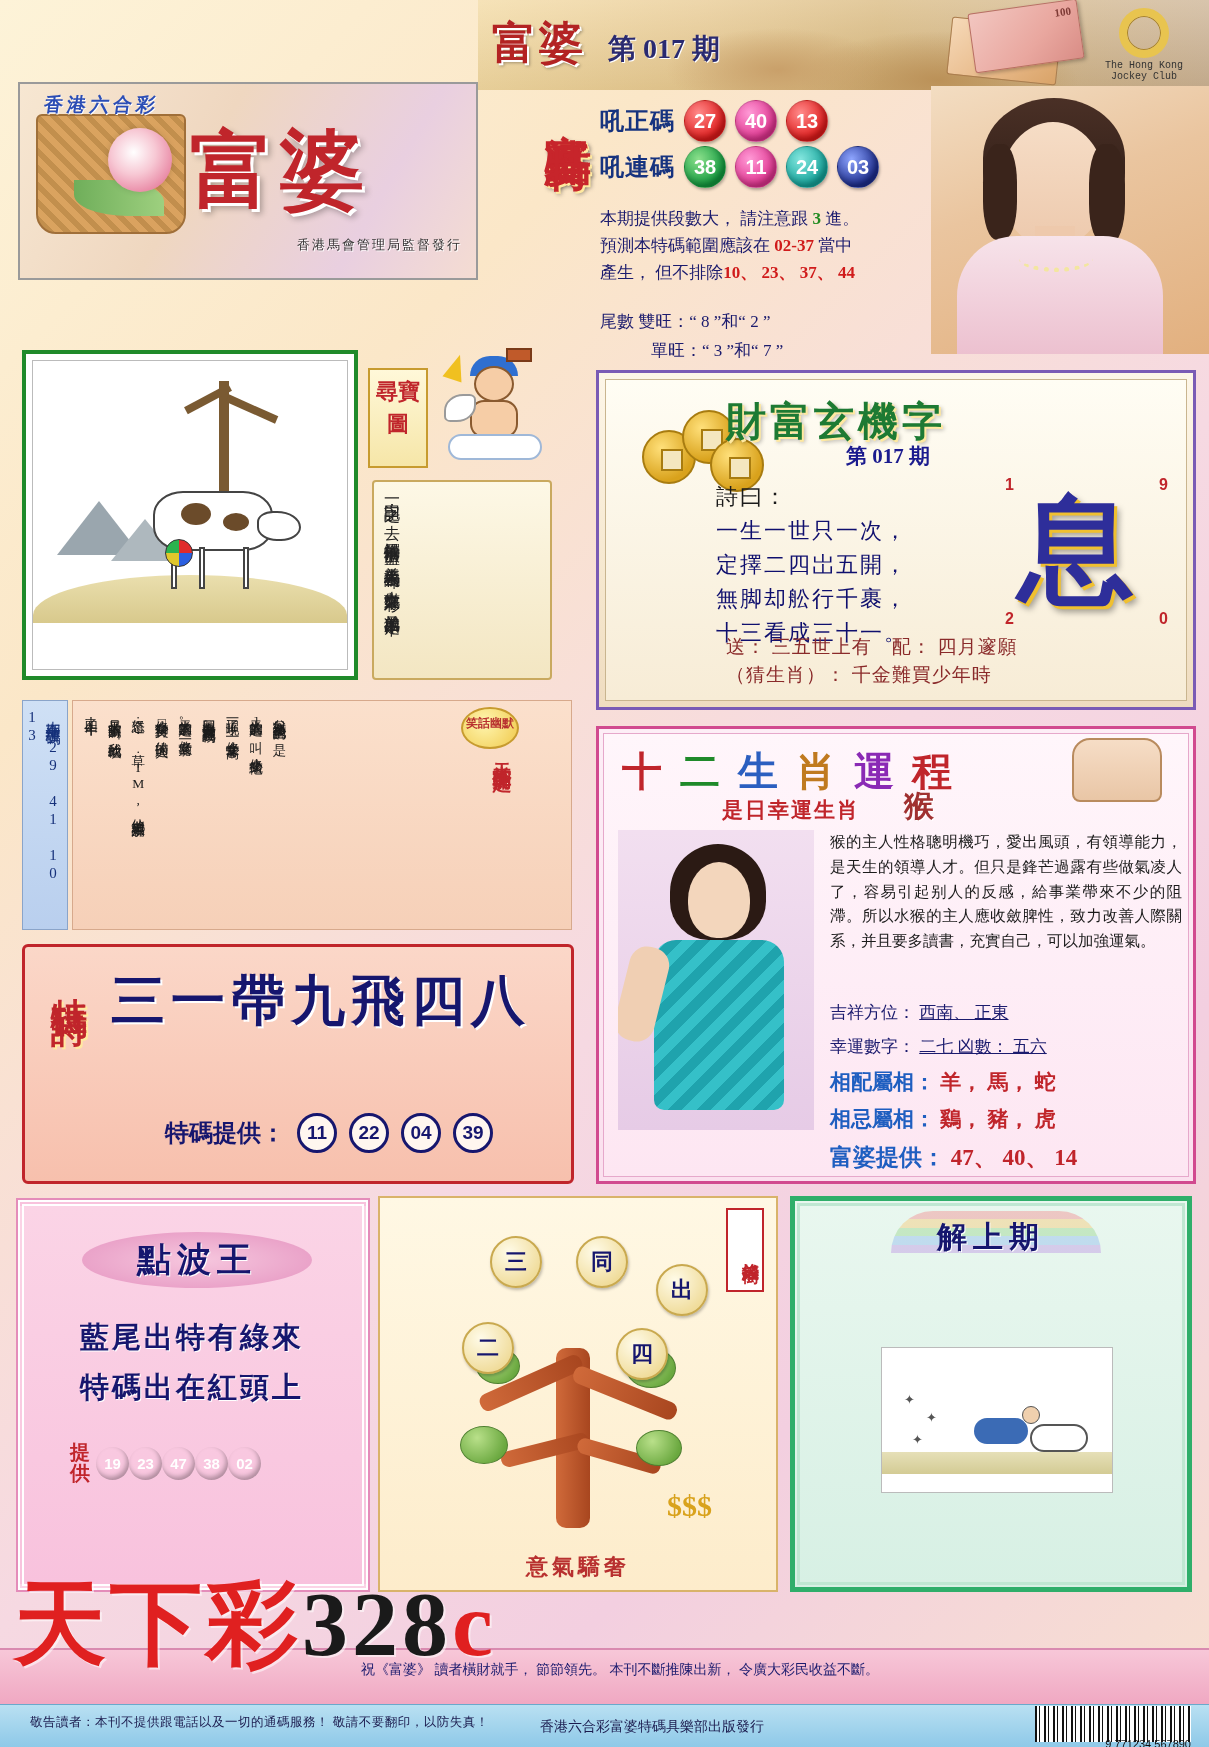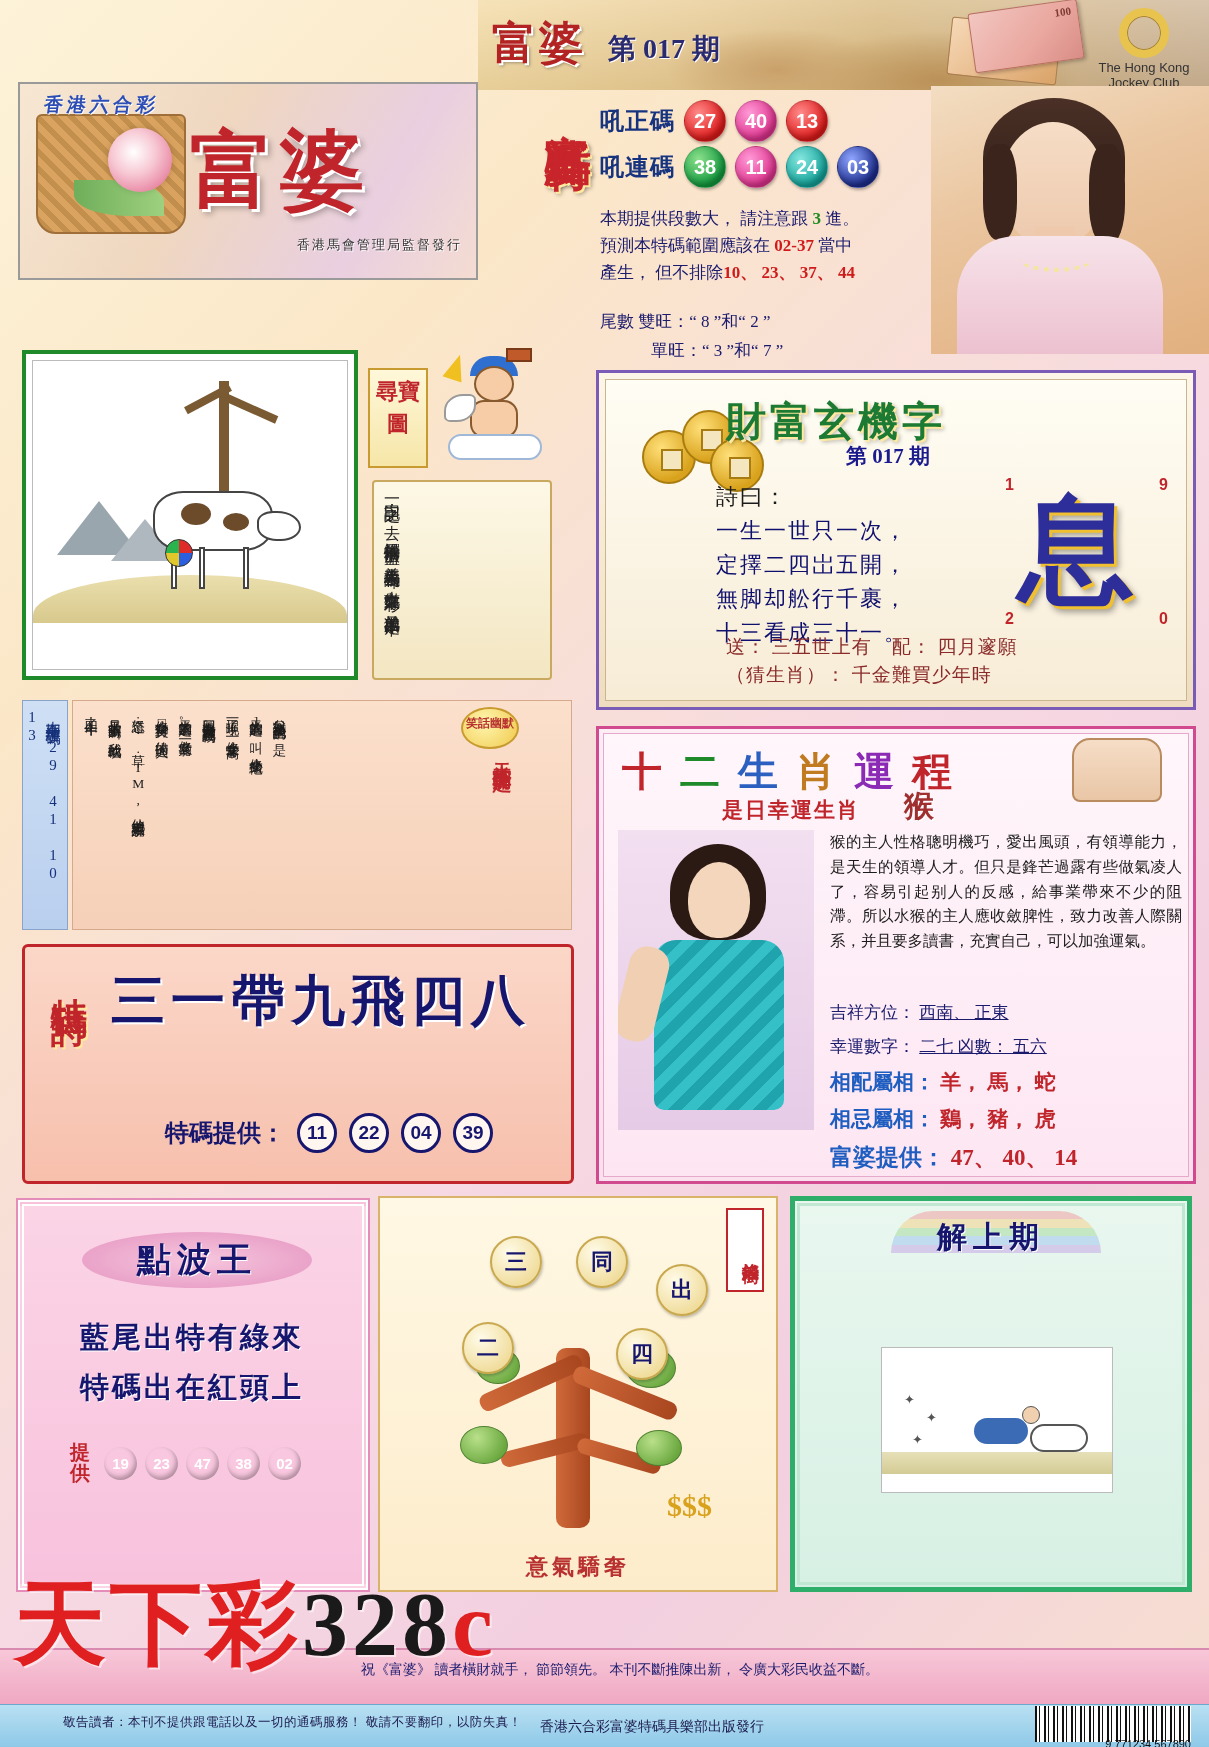--- a/index.html
+++ b/index.html
@@ -55,21 +55,21 @@
     text-shadow:1px 1px 0 #fff;
   }
   .jockey {
     position:absolute; right:8px; top:8px; width:114px; height:70px; text-align:center;
   }
   .jockey .ring {
     width:50px;height:50px;border-radius:50%;
     border:8px solid #e8c44f; margin:0 auto;
     box-shadow:0 0 0 1px #a9842a inset;
   }
-  .jockey .jc-text { font-family:Liberation Sans, sans-serif; font-size:13px; color:#333; margin-top:2px;}
+  .jockey .jc-text { font-family:Liberation Mono, monospace; font-size:10px; color:#333; margin-top:2px;}
 
   
   .logo-box {
     position:absolute; left:18px; top:82px; width:460px; height:198px;
     background:linear-gradient(120deg,#f7e7d2 0%,#efd7c0 40%,#e9cfe0 75%,#f4dcd2 100%);
     border:2px solid #9a9a9a;
     overflow:hidden;
   }
   .logo-basket {
     position:absolute; left:16px; top:30px; width:150px; height:120px;
@@ -394,21 +394,21 @@
     font-size:34px;font-weight:bold;color:#16166e;letter-spacing:6px;
     text-shadow:1px 1px 0 #fff;
   }
   .dianbo-l1,.dianbo-l2{
     position:absolute; left:56px; font-size:29px; font-weight:bold; color:#16166e; letter-spacing:3px;
     text-shadow:1px 1px 0 #fff;
   }
   .dianbo-l1{ top:112px; }
   .dianbo-l2{ top:162px; }
   .dianbo-foot{
-    position:absolute; left:46px; top:236px; display:flex; align-items:center; gap:8px;
+    position:absolute; left:46px; top:236px; display:flex; align-items:center; 
   }
   .dianbo-foot .lbl{ font-size:20px; font-weight:bold; color:#c0252b; line-height:1.05; width:26px;}
   .sball{
     width:33px;height:33px;border-radius:50%;
     display:flex;align-items:center;justify-content:center;
     font-family:"Liberation Sans",sans-serif;font-size:15px;font-weight:bold;color:#fff;
     box-shadow:inset -2px -3px 5px rgba(0,0,0,.3);
   }
 
   
@@ -498,21 +498,21 @@
   .footer-text{
     position:absolute; left:300px; top:1658px; width:640px; text-align:center;
     font-size:14px; color:#1b1b6e; line-height:1.7;
   }
   .footer-bottom{
     position:absolute; left:0; top:1704px; width:1209px; height:43px;
     background:linear-gradient(180deg,#b9e0f2,#8ec9e8);
     border-top:1px solid #6aa9cb;
   }
   .fb-note{
-    position:absolute; left:30px; top:1714px; font-size:12.5px; color:#1b1b4e; letter-spacing:.5px;margin-left:33px;
+    position:absolute; left:30px; top:1714px; font-size:12.5px; color:#1b1b4e; letter-spacing:.5px;
   }
   .fb-note2{
     position:absolute; left:540px; top:1718px; font-size:14px; color:#1b1b4e;
   }
   .barcode{
     position:absolute; right:18px; top:1706px; width:156px; height:36px;
     background:repeating-linear-gradient(90deg,#111 0 2px,#fff 2px 4px,#111 4px 5px,#fff 5px 9px);
   }
   .barcode-num{
     position:absolute; right:18px; top:1738px; font-family:"Liberation Sans",sans-serif; font-size:11px; color:#111;

